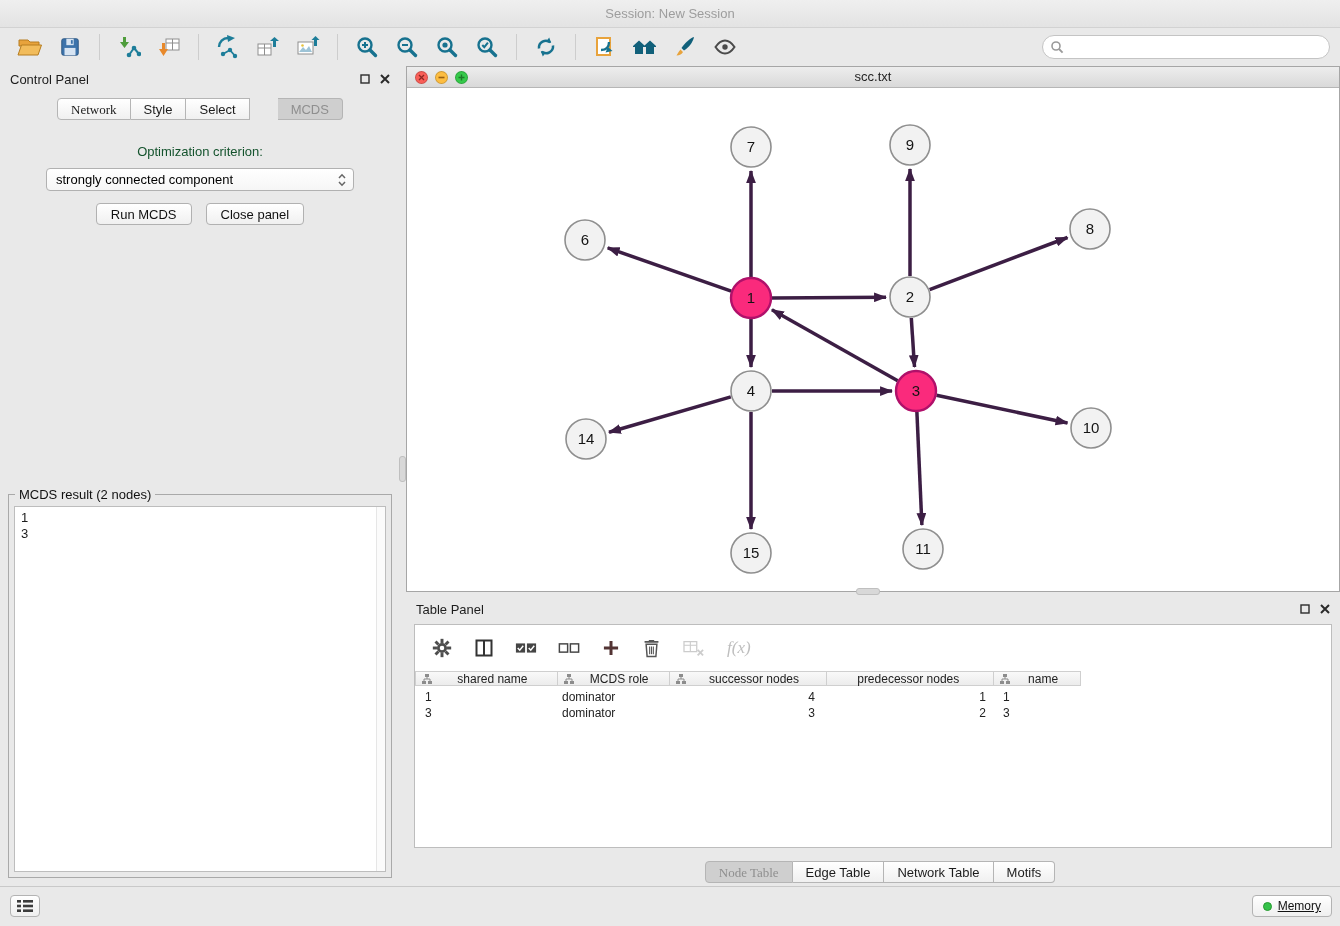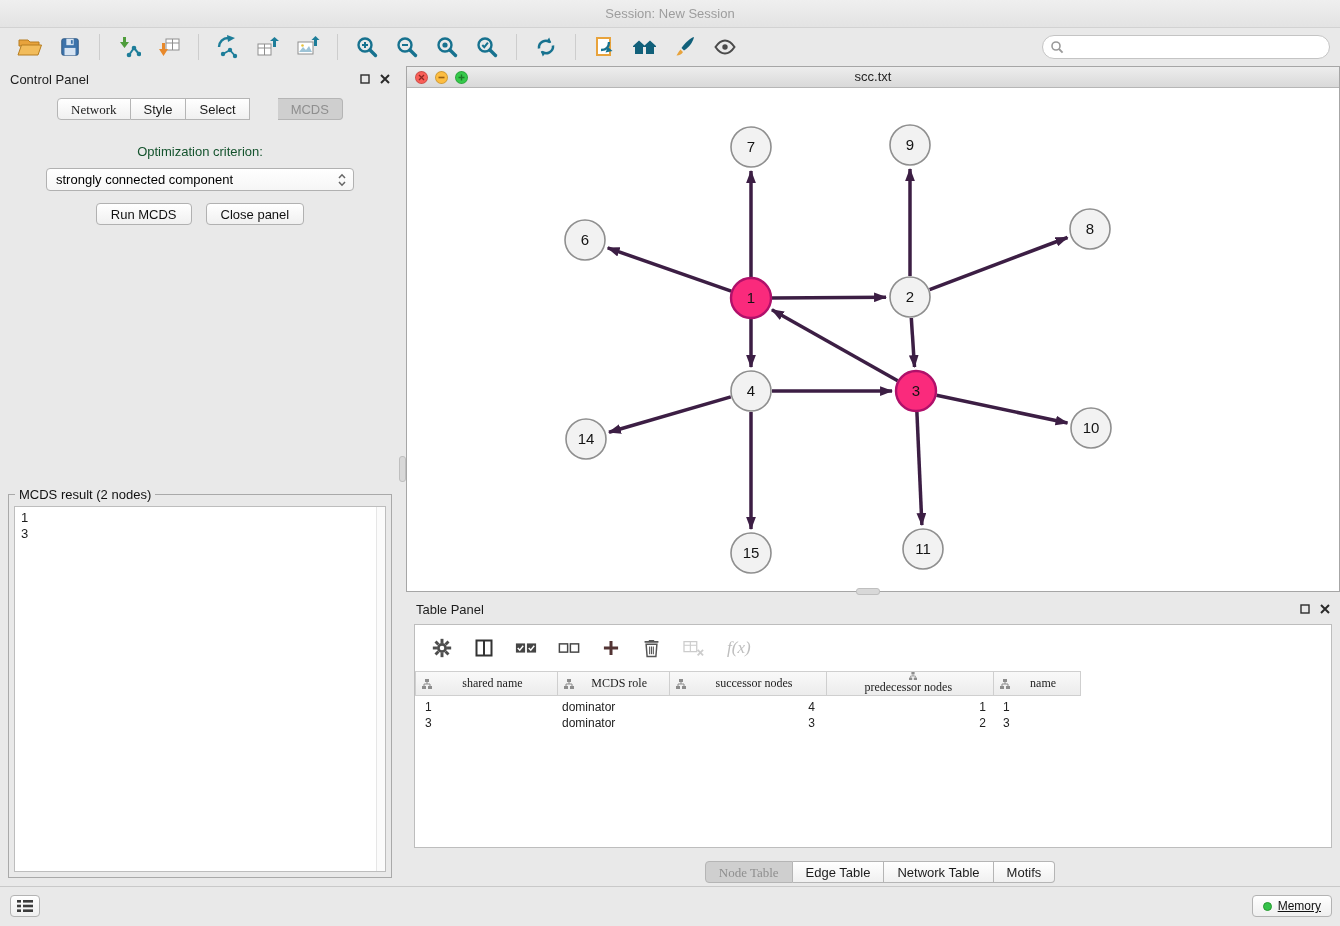--- a/index.html
+++ b/index.html
@@ -70,22 +70,22 @@
     background:#d8d8d8; border:1px solid #bfbfbf; border-radius:3px; }
 
   
   .table-panel { position:absolute; left:406px; top:596px; width:934px; height:290px; background:#e9e9e9; }
   .tp-box { position:absolute; left:8px; top:28px; width:918px; height:224px;
     background:#fff; border:1px solid #bdbdbd; overflow:hidden; }
   .tp-toolbar { height:46px; display:flex; align-items:center; padding:0 16px; gap:21px; }
   .tp-toolbar .tbtn { display:flex; align-items:center; justify-content:center; }
   .fx { font-family:"Liberation Serif", serif; font-style:italic; font-size:17px; color:#b3b3b3; }
   .disabled { opacity:0.85; }
-  .tp-thead { display:flex; height:25px; border-top:1px solid #cfcfcf; border-bottom:1px solid #cfcfcf;
-    background:linear-gradient(#f9f9f9,#ececec); width:666px; border-left:1px solid #cfcfcf;font-family:Liberation Serif, serif; }
+  .tp-thead { display:flex; height:15px; border-top:1px solid #cfcfcf; border-bottom:1px solid #cfcfcf;
+    background:linear-gradient(#f9f9f9,#ececec); width:666px; border-left:1px solid #cfcfcf; }
   .th { display:flex; align-items:center; font-size:12px; color:#222; border-right:1px solid #cfcfcf; }
   .th-label { flex:1; text-align:center; padding-right:4px; }
   .tr { display:flex; height:16px; line-height:16px; font-size:12px; color:#222; }
   .tr:first-child { margin-top:3px; }
   .tp-tabs { position:absolute; left:0; right:14px; bottom:3px; }
 
   
   .statusbar { position:absolute; left:0; bottom:0; width:100%; height:40px;
     background:#e9e9e9; border-top:1px solid #c9c9c9; }
   .status-left-btn { position:absolute; left:10px; bottom:9px; width:30px; height:22px;

